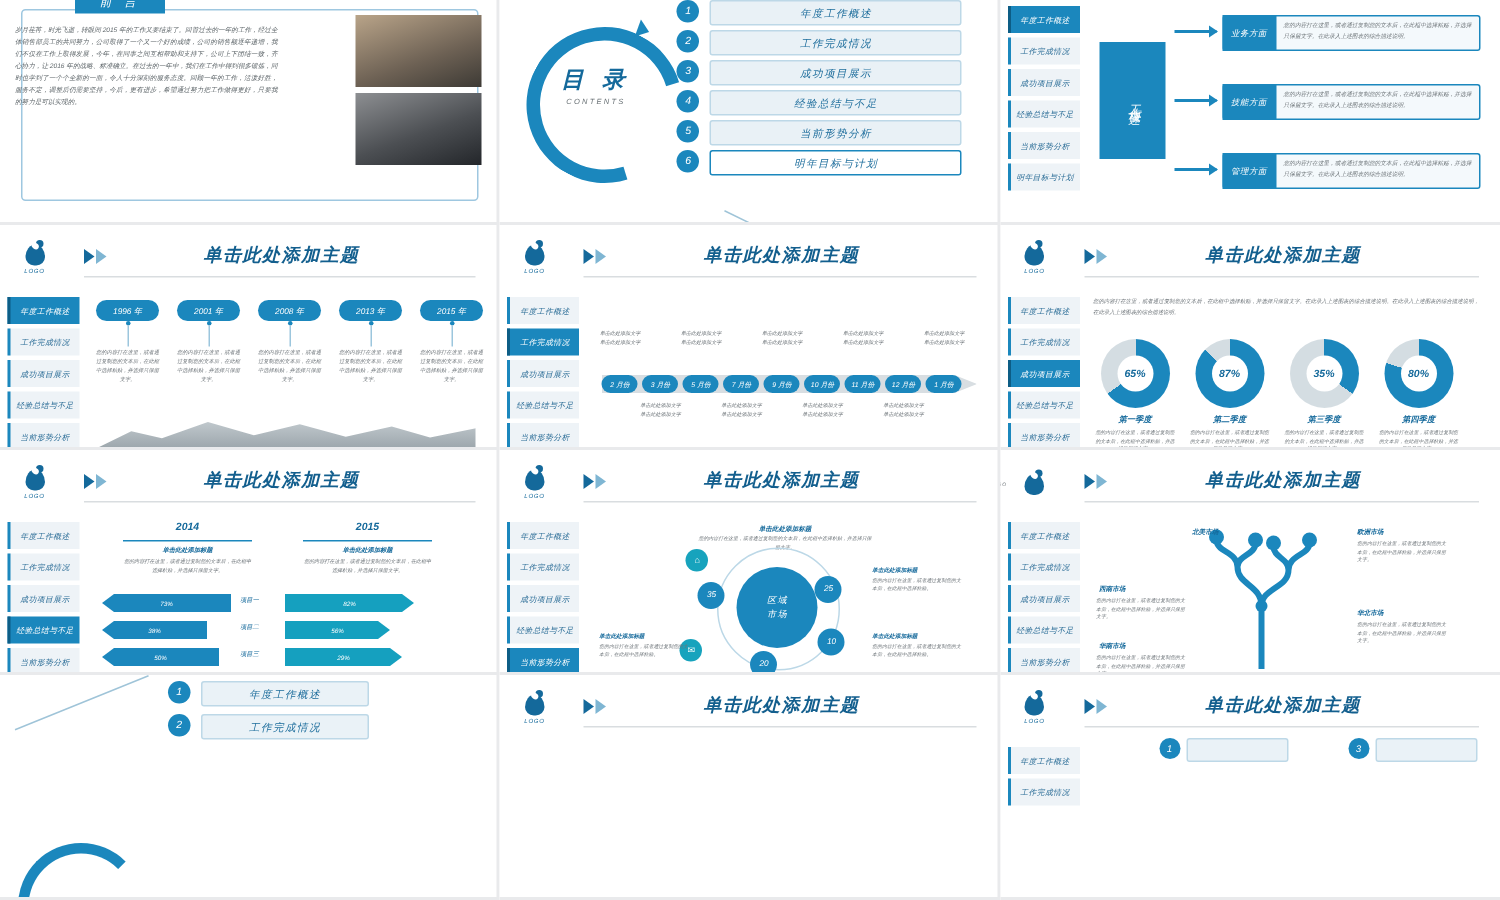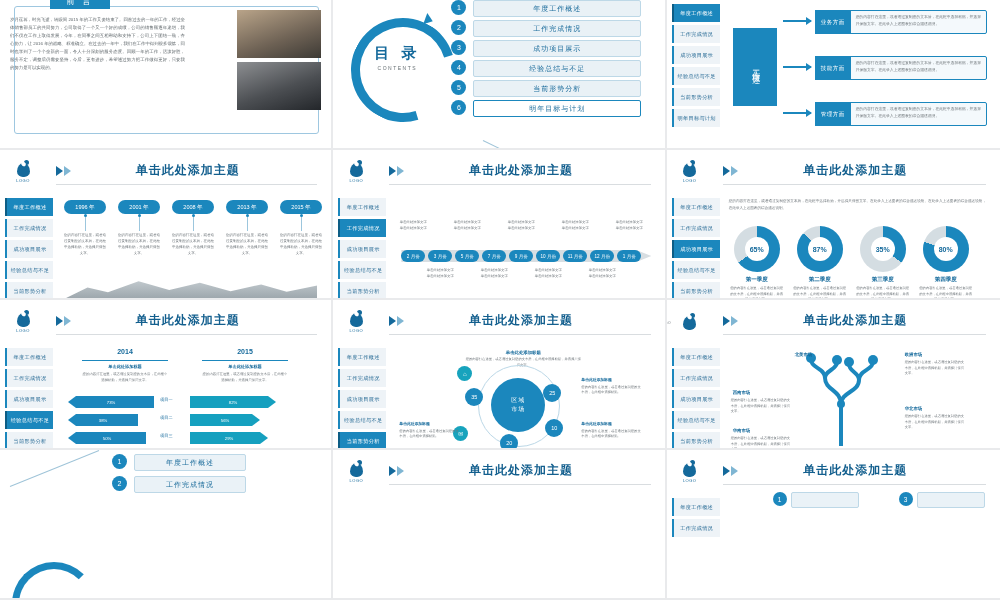--- a/index.html
+++ b/index.html
@@ -1,17 +1,17 @@
 <!DOCTYPE html>
 <html><head>
 <meta charset="utf-8">
 <style>
   html,body{margin:0;padding:0;}
   body{width:1000px;height:600px;background:#e9eaec;font-family:"Liberation Sans","DejaVu Sans",sans-serif;overflow:hidden;}
-  .grid{display:grid;grid-template-columns:repeat(3,333.33px);grid-template-rows:repeat(4,150px);width:843px;height:600px;}
+  .grid{display:grid;grid-template-columns:repeat(3,333.33px);grid-template-rows:repeat(4,150px);width:843px;height:600px;font-style:italic;}
   .slide{position:relative;background:#ffffff;border-right:2px solid #e9eaec;border-bottom:2px solid #e9eaec;overflow:hidden;}
   .slide:nth-child(3n){border-right:none;}
 
   
   .logo{position:absolute;left:7px;top:8px;width:32px;height:30px;display:flex;flex-direction:column;align-items:center;justify-content:center;}
   .logo .apple{width:13px;height:14px;background:#14699b;border-radius:50% 50% 45% 45%/60% 60% 40% 40%;position:relative;}
   .logo .apple:before{content:"";position:absolute;right:1px;top:-3px;width:5px;height:5px;border-radius:50%;background:#14699b;}
   .logo .apple:after{content:"";position:absolute;left:4px;top:-1px;width:5px;height:4px;background:#fff;transform:rotate(35deg);border-radius:50%;}
   .logo .lt{font-size:4px;color:#14699b;letter-spacing:.5px;margin-top:1px;}
 

